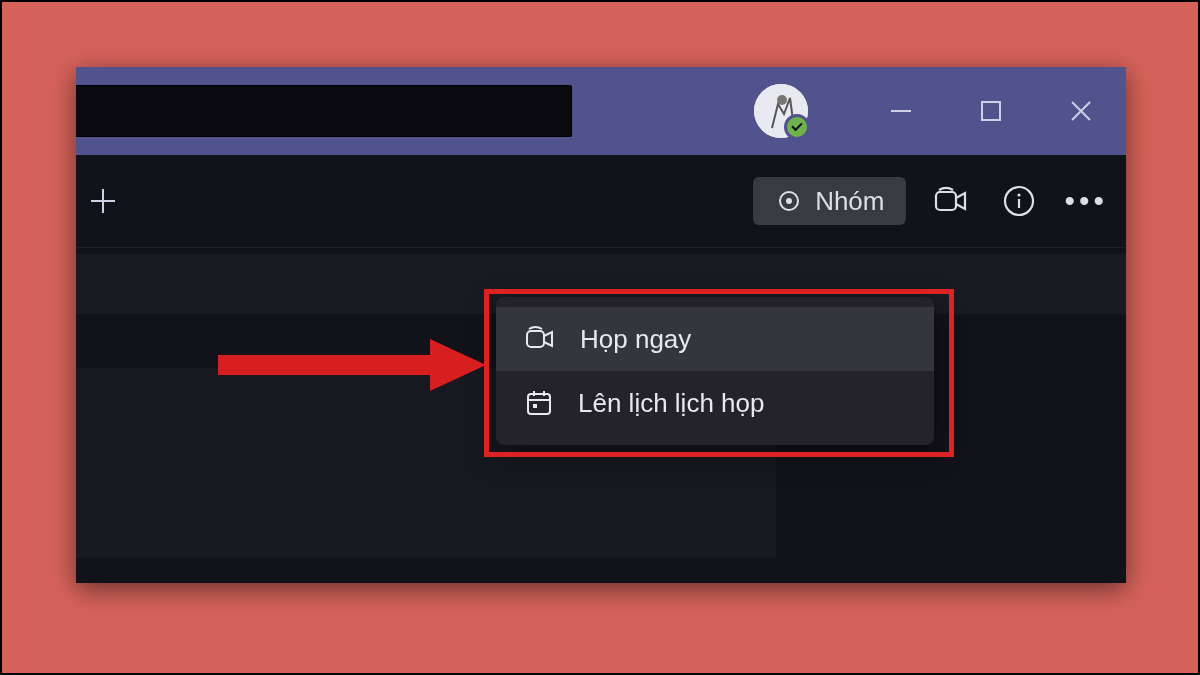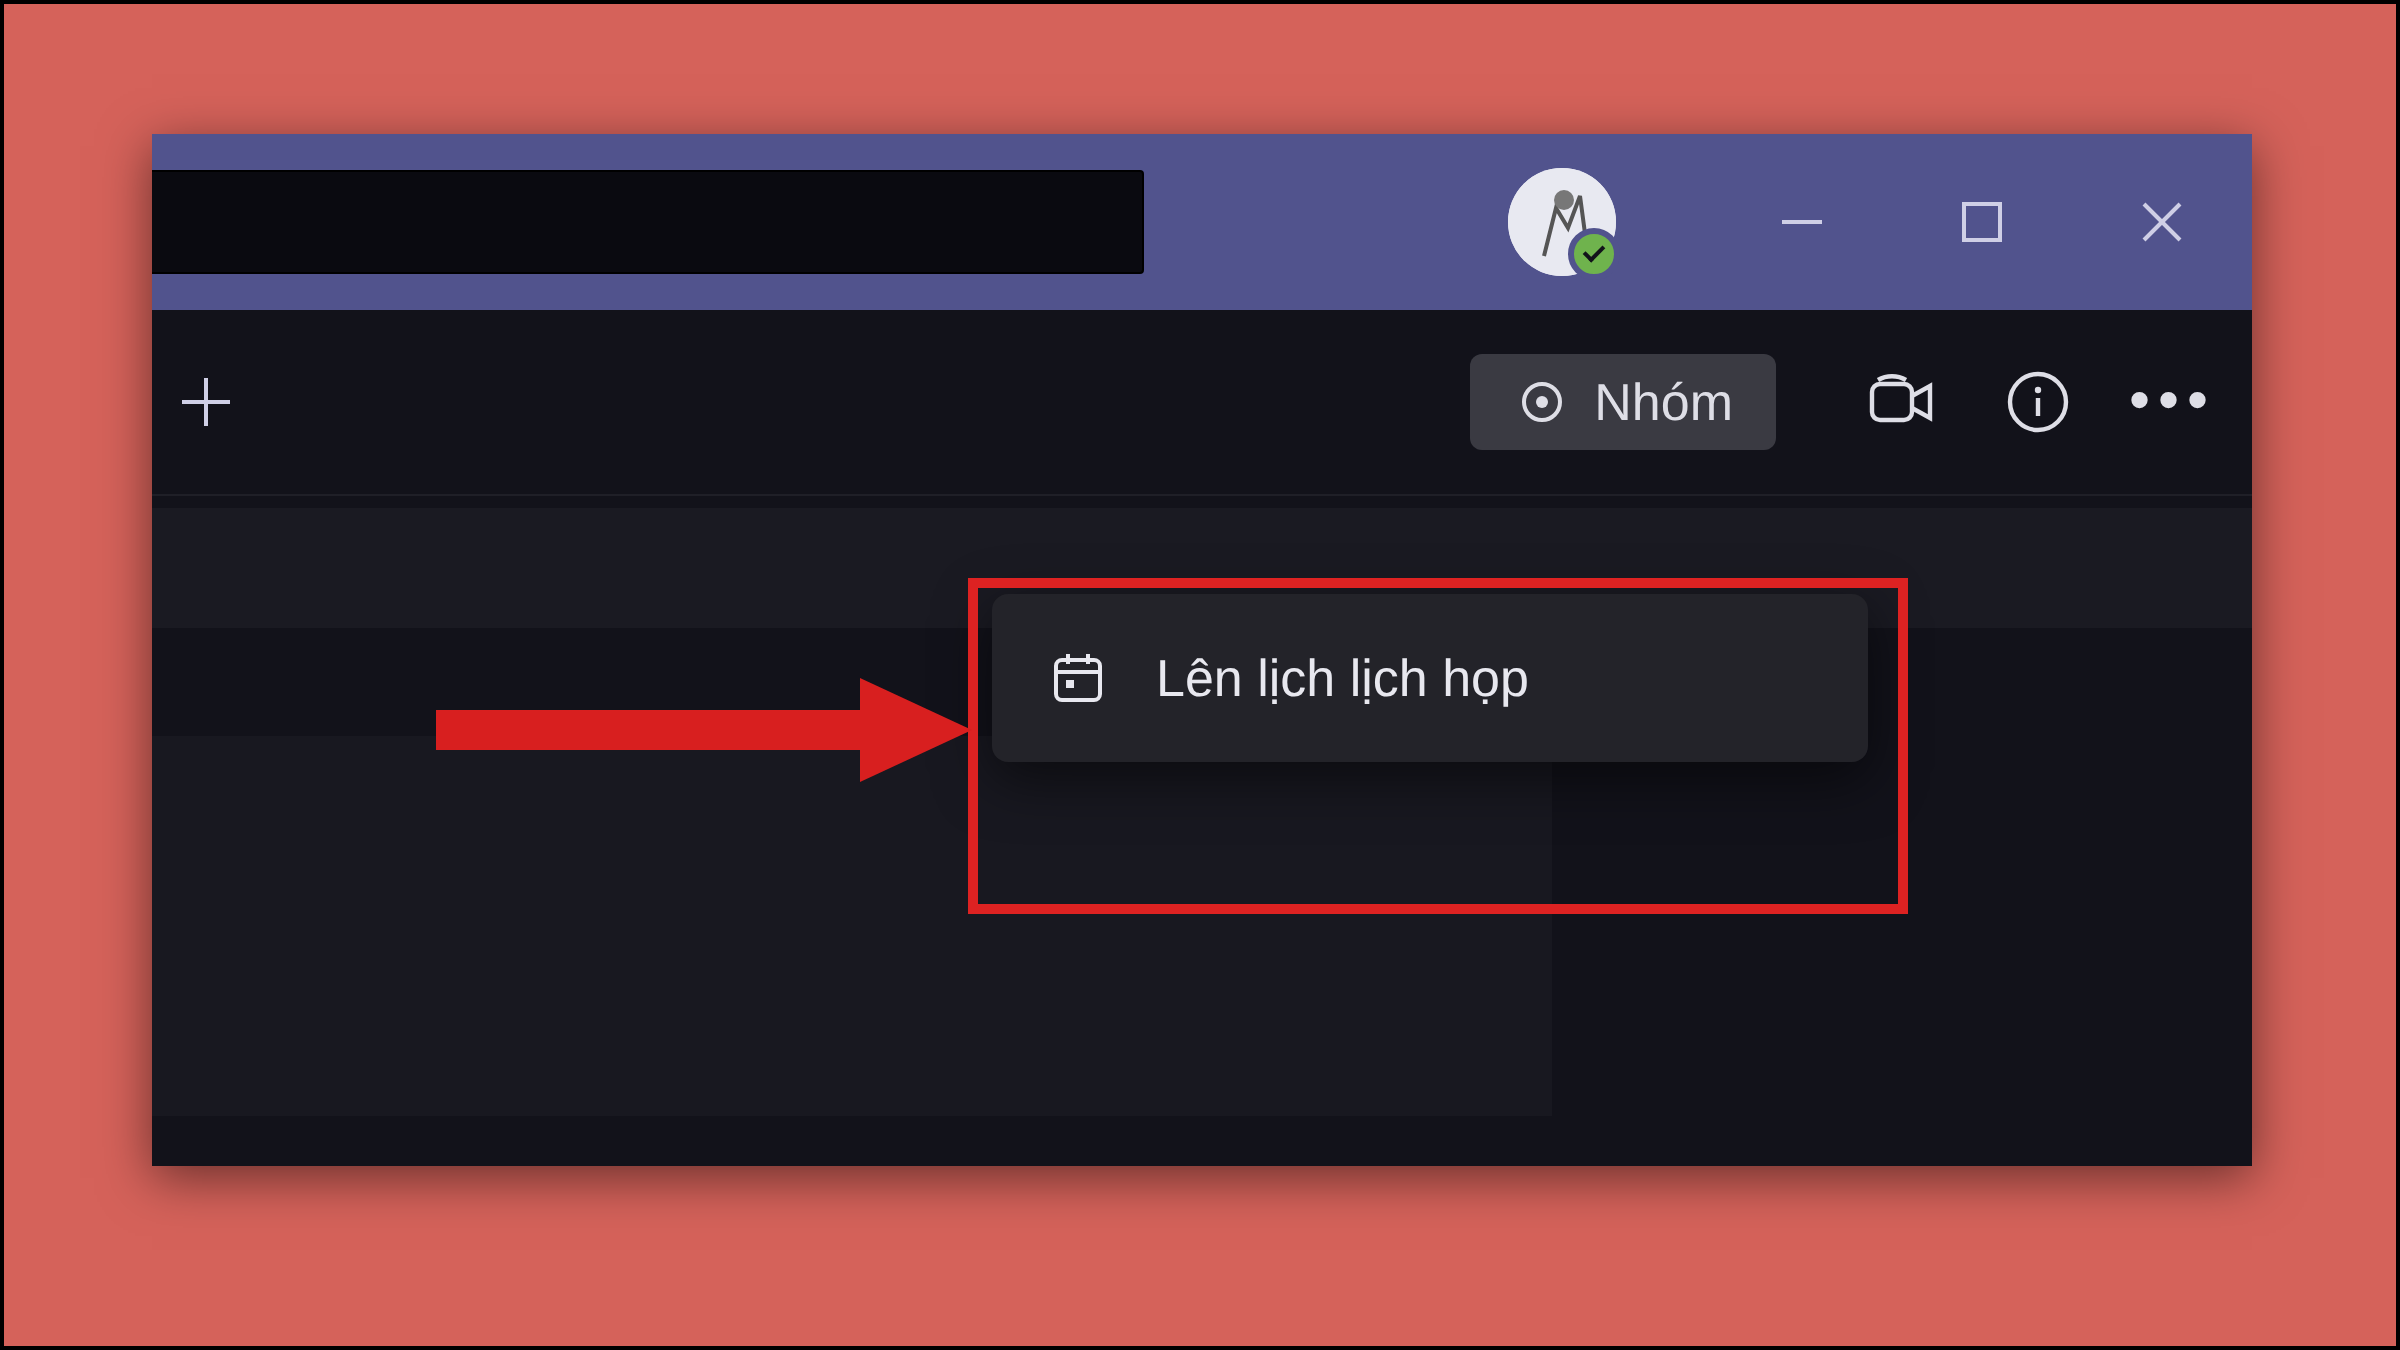--- a/index.html
+++ b/index.html
@@ -19,21 +19,21 @@
   .presence::after{content:"";width:8px;height:4px;border-left:2px solid #12121a;border-bottom:2px solid #12121a;transform:rotate(-45deg) translate(1px,-1px)}
   .win-controls{display:flex;align-items:center;color:#cfcfe6}
   .win-btn{width:90px;height:88px;display:flex;align-items:center;justify-content:center;font-size:28px}
   .win-btn svg{stroke:#cfcfe6}
 
   
   .toolbar{position:relative;height:92px;display:flex;align-items:center;border-bottom:1px solid rgba(255,255,255,.06)}
   .add-btn{width:38px;height:38px;margin-left:8px;color:#cfcfe6;display:flex;align-items:center;justify-content:center}
   .add-btn svg{stroke:#cfcfe6}
   .tool-spacer{flex:1}
-  .nhom-pill{display:flex;align-items:center;gap:12px;background:#3a3a42;color:#dedee6;border-radius:6px;height:48px;padding:0 22px;font-size:26px;margin-right:40px}
+  .nhom-pill{display:flex;align-items:center;gap:12px;background:#3a3a42;color:#dedee6;border-radius:6px;height:48px;padding:0 22px;font-size:26px;margin-right:22px}
   .nhom-pill svg,.tool-icon svg{stroke:#dedee6}
   .tool-icon{width:46px;height:46px;display:flex;align-items:center;justify-content:center;margin-right:22px;color:#dedee6}
   .more-dots{letter-spacing:4px;font-size:30px;color:#dedee6;margin-right:18px}
 
   
   .content{position:relative;height:calc(100% - 88px - 92px)}
   .row-a{position:absolute;left:0;top:6px;height:60px;width:100%;background:#1a1a22}
   .row-b{position:absolute;left:0;top:120px;height:190px;width:700px;background:#181820}
 
   
@@ -118,20 +118,28 @@
       </div>
       <div class="more-dots">•••</div>
     </div>
 
     <div class="content">
       <div class="row-a"></div>
       <div class="row-b"></div>
     </div>
 
     <div class="menu">
+      <div class="menu-item hover">
+        <svg width="32" height="28" viewBox="0 0 32 28" fill="none" stroke-width="2">
+          <rect x="3" y="6" width="17" height="16" rx="4"></rect>
+          <path d="M20 11 L28 7 V21 L20 17"></path>
+          <path d="M5 4 A12 12 0 0 1 18 4"></path>
+        </svg>
+        <span>Họp ngay</span>
+      </div>
       <div class="menu-item">
         <svg width="30" height="30" viewBox="0 0 30 30" fill="none" stroke-width="2">
           <rect x="4" y="6" width="22" height="20" rx="3"></rect>
           <line x1="4" y1="12" x2="26" y2="12"></line>
           <line x1="10" y1="3" x2="10" y2="8"></line>
           <line x1="20" y1="3" x2="20" y2="8"></line>
           <rect x="9" y="16" width="4" height="4" fill="#e8e8ef" stroke="none"></rect>
         </svg>
         <span>Lên lịch lịch họp</span>
       </div>

